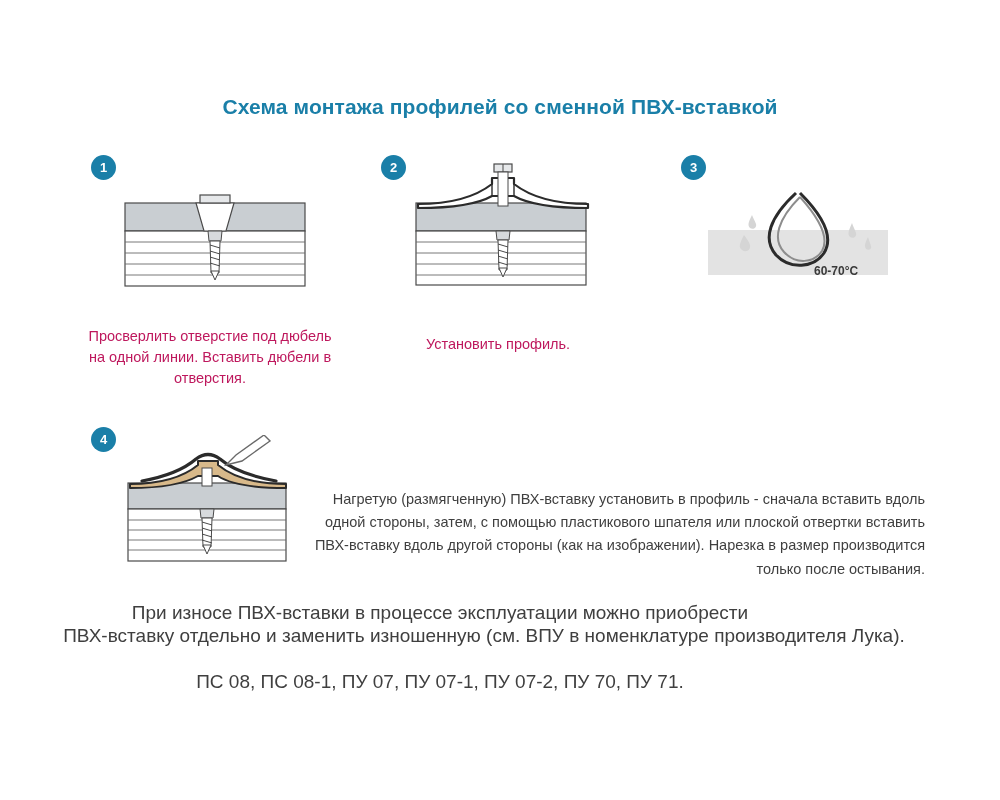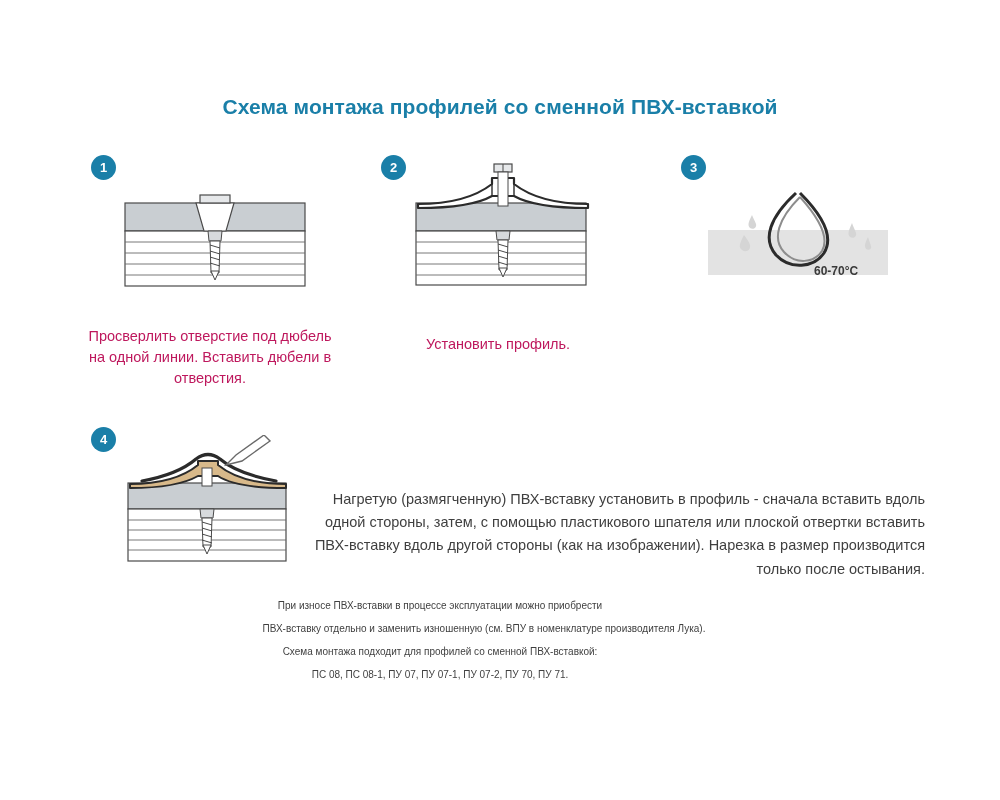--- a/index.html
+++ b/index.html
@@ -65,21 +65,21 @@
   .fig {
     position: absolute;
   }
 
   
   .note {
     position: absolute;
     left: 0;
     width: 880px;
     text-align: center;
-    font-size: 10px;
+    font-size: 19px;
     line-height: 1.55;
     color: #3f3f3f;
   }
 
   .step4-text {
     position: absolute;
     text-align: right;
     font-size: 14.5px;
     line-height: 1.6;
     color: #3f3f3f;
@@ -196,16 +196,15 @@
       <path d="M84 83 L94 83 L93 112 L85 112 Z" fill="#ffffff" stroke="#4a4a4a" stroke-width="1"></path>
       <path d="M84 87 L94 90 M84 93 L94 96 M84 99 L94 102 M84 105 L94 108" stroke="#4a4a4a" stroke-width="1"></path>
       <path d="M85 110 L93 110 L89 119 Z" fill="#ffffff" stroke="#4a4a4a" stroke-width="1"></path>
     </svg>
   </div>
 
   <div class="step4-text" style="left:300px; top:466px; width:625px;">Нагретую (размягченную) ПВХ-вставку установить в профиль - сначала вставить вдоль одной стороны, затем, с помощью пластикового шпателя или плоской отвертки вставить ПВХ-вставку вдоль другой стороны (как на изображении). Нарезка в размер производится только после остывания.</div>
 
   <div class="note" style="top:598px;">При износе ПВХ-вставки в процессе эксплуатации можно приобрести</div>
   <div class="note" style="top:621px;margin-left:44px;">ПВХ-вставку отдельно и заменить изношенную (см. ВПУ в номенклатуре производителя Лука).</div>
-  <div class="note" style="top:644px;">Схема монтажа подходит для профилей со сменной ПВХ-вставкой:</div>
   <div class="note" style="top:667px;">ПС 08, ПС 08-1, ПУ 07, ПУ 07-1, ПУ 07-2, ПУ 70, ПУ 71.</div>
 
 </div>
 
 </body></html>

